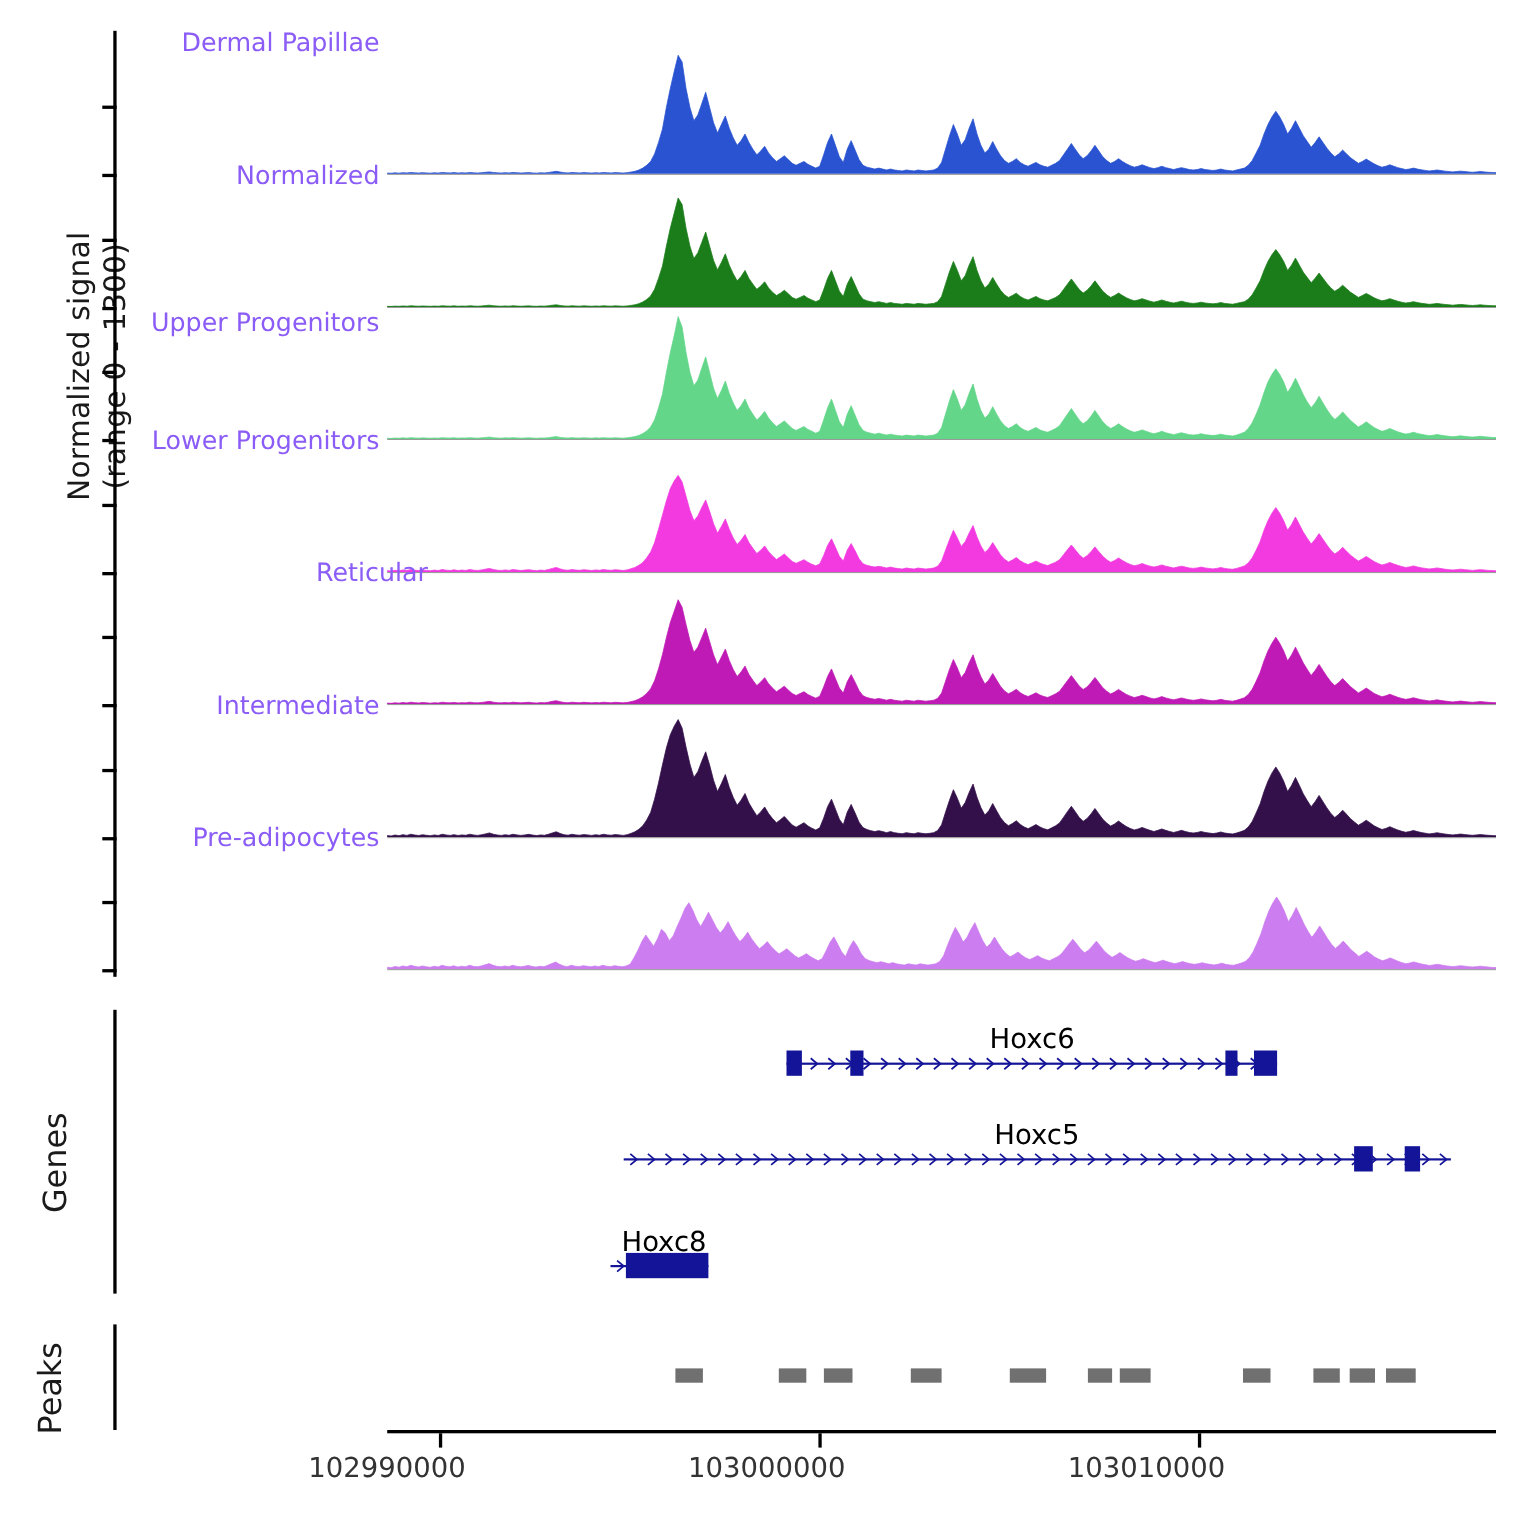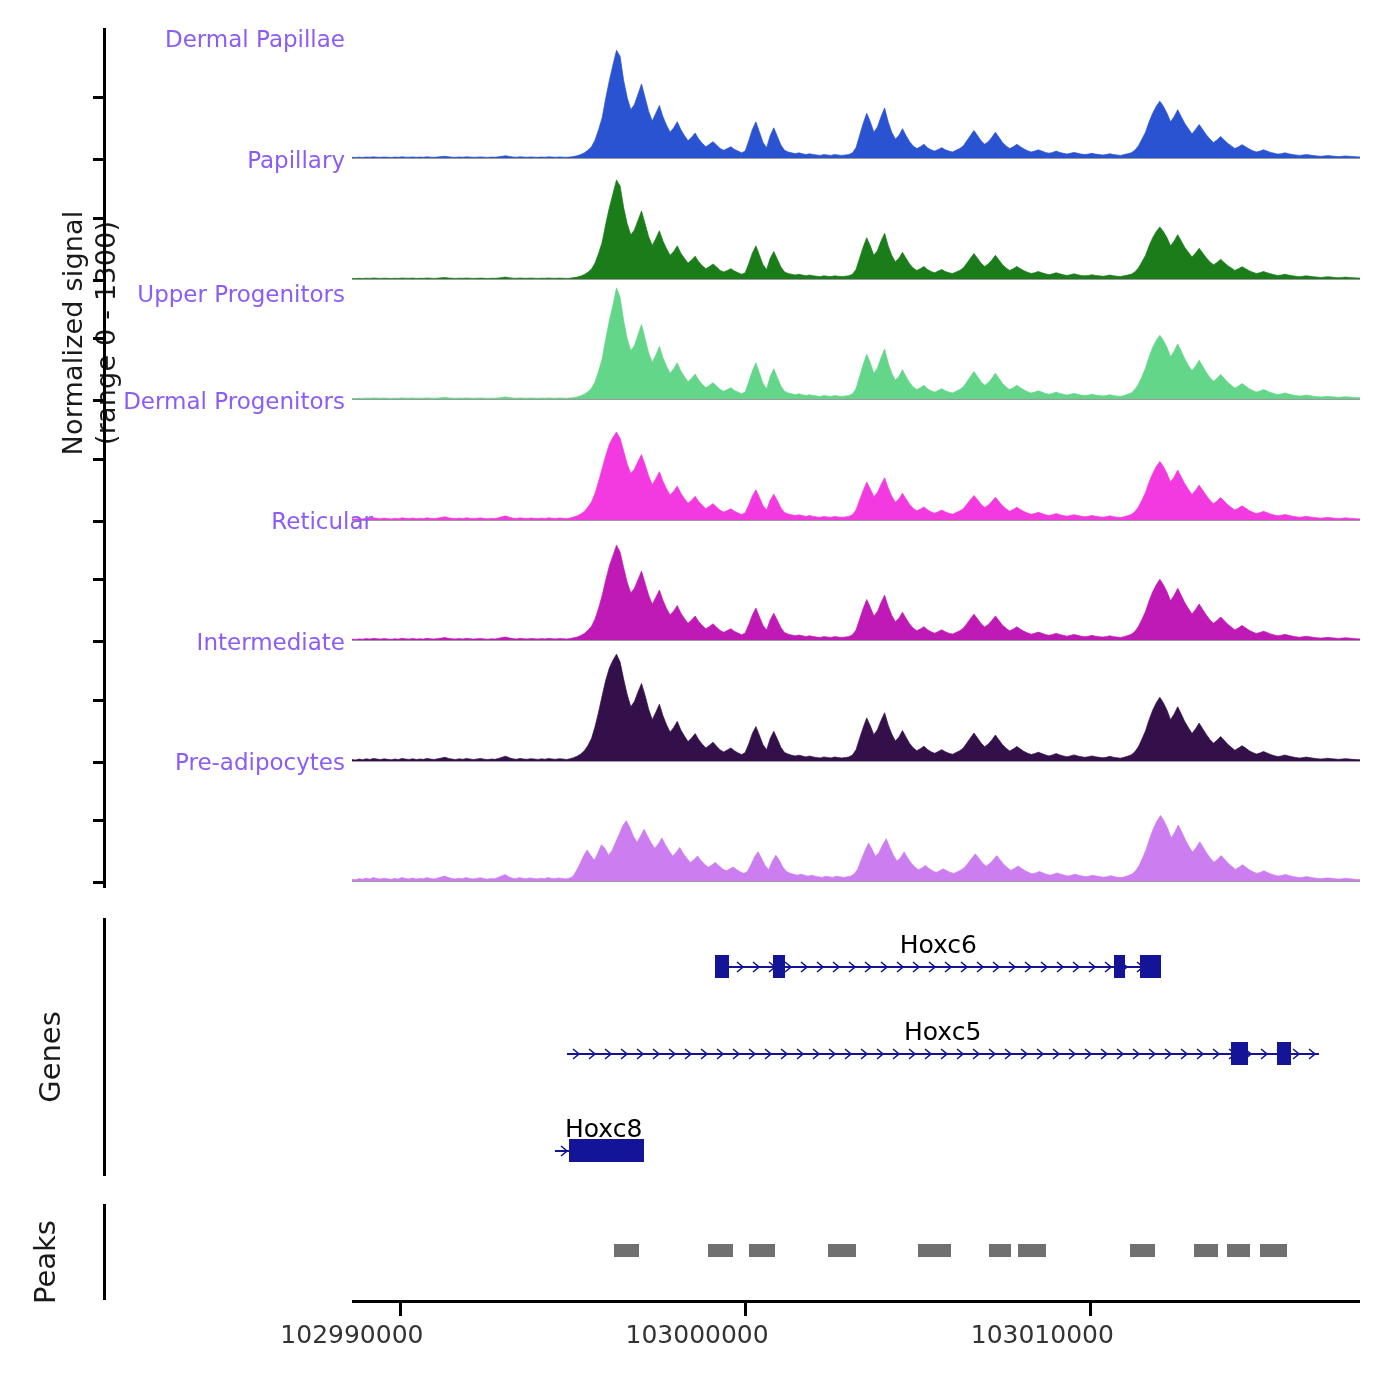--- a/index.html
+++ b/index.html
@@ -139,36 +139,36 @@
       <div class="abs tick" style="left: 93px; top: 881px;"></div>
       <div class="abs tick" style="left: 93px; top: 819px;"></div>
     </div>
 
   <div class="abs" id="tracks" style="left:0; top:0; width:1400px; height:900px;">
       <div class="abs track-label" style="left: 0px; width: 345px; top: 26px;">Dermal Papillae</div>
       <div class="abs baseline" style="left: 352px; width: 1008px; top: 158px;"></div>
       <svg class="abs track-svg" width="1008" height="112" style="left: 352px; top: 46px;">
         <path d="M 0 112 L 0.00 111.31 L 3.57 111.48 L 7.15 111.14 L 10.72 111.40 L 14.30 110.97 L 17.87 111.22 L 21.45 110.79 L 25.02 111.14 L 28.60 111.31 L 32.17 110.97 L 35.74 111.22 L 39.32 111.40 L 42.89 111.05 L 46.47 111.31 L 50.04 110.79 L 53.62 111.14 L 57.19 111.22 L 60.77 110.88 L 64.34 111.31 L 67.91 111.05 L 71.49 111.22 L 75.06 110.79 L 78.64 111.14 L 82.21 111.31 L 85.79 110.97 L 89.36 110.62 L 92.94 110.28 L 96.51 110.79 L 100.09 111.14 L 103.66 111.31 L 107.23 110.97 L 110.81 111.22 L 114.38 110.79 L 117.96 111.05 L 121.53 111.31 L 125.11 111.14 L 128.68 110.88 L 132.26 111.22 L 135.83 111.40 L 139.40 111.05 L 142.98 111.22 L 146.55 110.79 L 150.13 110.28 L 153.70 109.76 L 157.28 110.45 L 160.85 110.97 L 164.43 111.22 L 168.00 110.79 L 171.57 111.05 L 175.15 111.22 L 178.72 110.88 L 182.30 111.14 L 185.87 111.31 L 189.45 110.97 L 193.02 111.22 L 196.60 110.79 L 200.17 111.05 L 203.74 111.22 L 207.32 110.88 L 210.89 111.14 L 214.47 111.31 L 218.04 110.97 L 221.62 110.45 L 225.19 109.76 L 228.77 108.55 L 232.34 106.83 L 235.91 104.25 L 239.49 100.80 L 243.06 93.91 L 246.64 83.57 L 250.21 71.51 L 253.79 51.69 L 257.36 34.46 L 260.94 18.95 L 264.51 4.31 L 268.09 10.34 L 271.66 34.46 L 275.23 51.69 L 278.81 63.75 L 282.38 58.58 L 285.96 48.25 L 289.53 37.91 L 293.11 51.69 L 296.68 65.48 L 300.26 74.95 L 303.83 67.20 L 307.40 59.45 L 310.98 70.65 L 314.55 79.26 L 318.13 86.15 L 321.70 81.85 L 325.28 75.82 L 328.85 83.57 L 332.43 89.60 L 336.00 94.77 L 339.57 91.32 L 343.15 87.02 L 346.72 93.05 L 350.30 97.35 L 353.87 100.80 L 357.45 98.22 L 361.02 95.63 L 364.60 99.08 L 368.17 102.52 L 371.74 104.25 L 375.32 102.52 L 378.89 100.80 L 382.47 103.38 L 386.04 105.11 L 389.62 106.83 L 393.19 105.11 L 396.77 94.77 L 400.34 83.57 L 403.91 75.82 L 407.49 86.15 L 411.06 96.49 L 414.64 101.66 L 418.21 89.60 L 421.79 81.85 L 425.36 90.46 L 428.94 99.08 L 432.51 104.25 L 436.09 105.97 L 439.66 106.83 L 443.23 107.69 L 446.81 106.83 L 450.38 107.69 L 453.96 108.55 L 457.53 107.69 L 461.11 108.55 L 464.68 108.98 L 468.26 109.42 L 471.83 108.55 L 475.40 108.98 L 478.98 109.42 L 482.55 108.55 L 486.13 108.98 L 489.70 109.42 L 493.28 108.98 L 496.85 108.55 L 500.43 106.83 L 504.00 101.66 L 507.57 89.60 L 511.15 77.54 L 514.72 67.20 L 518.30 75.82 L 521.87 86.15 L 525.45 80.98 L 529.02 70.65 L 532.60 62.03 L 536.17 75.82 L 539.74 86.15 L 543.32 93.05 L 546.89 89.60 L 550.47 82.71 L 554.04 89.60 L 557.62 95.63 L 561.19 99.94 L 564.77 102.52 L 568.34 100.80 L 571.91 98.22 L 575.49 101.66 L 579.06 103.82 L 582.64 105.11 L 586.21 103.38 L 589.79 101.66 L 593.36 103.82 L 596.94 105.11 L 600.51 105.97 L 604.09 104.25 L 607.66 102.52 L 611.23 99.94 L 614.81 94.77 L 618.38 89.60 L 621.96 84.43 L 625.53 89.60 L 629.11 94.77 L 632.68 98.22 L 636.26 95.63 L 639.83 91.32 L 643.40 86.15 L 646.98 91.32 L 650.55 96.49 L 654.13 99.94 L 657.70 102.52 L 661.28 100.80 L 664.85 98.22 L 668.43 100.80 L 672.00 102.95 L 675.57 104.68 L 679.15 105.97 L 682.72 105.11 L 686.30 103.82 L 689.87 105.11 L 693.45 106.40 L 697.02 107.26 L 700.60 106.40 L 704.17 105.11 L 707.74 106.40 L 711.32 107.26 L 714.89 108.12 L 718.47 107.26 L 722.04 106.40 L 725.62 107.26 L 729.19 108.12 L 732.77 108.55 L 736.34 108.12 L 739.91 107.26 L 743.49 108.12 L 747.06 108.55 L 750.64 108.98 L 754.21 108.55 L 757.79 107.69 L 761.36 108.55 L 764.94 108.98 L 768.51 109.42 L 772.09 108.55 L 775.66 107.69 L 779.23 106.83 L 782.81 104.25 L 786.38 99.94 L 789.96 93.05 L 793.53 86.15 L 797.11 75.82 L 800.68 67.20 L 804.26 60.31 L 807.83 55.14 L 811.40 60.31 L 814.98 67.20 L 818.55 75.82 L 822.13 70.65 L 825.70 63.75 L 829.28 70.65 L 832.85 77.54 L 836.43 82.71 L 840.00 87.88 L 843.57 83.57 L 847.15 78.40 L 850.72 83.57 L 854.30 88.74 L 857.87 93.05 L 861.45 96.49 L 865.02 93.91 L 868.60 90.46 L 872.17 93.91 L 875.74 97.35 L 879.32 99.94 L 882.89 102.52 L 886.47 100.80 L 890.04 98.65 L 893.62 100.80 L 897.19 102.95 L 900.77 104.68 L 904.34 105.97 L 907.91 105.11 L 911.49 103.82 L 915.06 105.11 L 918.64 106.40 L 922.21 107.26 L 925.79 108.12 L 929.36 107.69 L 932.94 106.83 L 936.51 107.69 L 940.09 108.38 L 943.66 108.90 L 947.23 109.42 L 950.81 109.07 L 954.38 108.55 L 957.96 109.07 L 961.53 109.59 L 965.11 109.93 L 968.68 110.28 L 972.26 109.93 L 975.83 109.59 L 979.40 109.93 L 982.98 110.28 L 986.55 110.62 L 990.13 110.28 L 993.70 109.93 L 997.28 110.28 L 1000.85 110.62 L 1004.43 110.79 L 1008.00 110.97 L 1008 112 Z" fill="#2953d0" stroke="#2953d0" stroke-width="0.7"></path>
       </svg>
-      <div class="abs track-label" style="left: 0px; width: 345px; top: 146.5px;">Papillary</div>
+      <div class="abs track-label" style="left: 0px; width: 345px; top: 146.5px;">Normalized</div>
       <div class="abs baseline" style="left: 352px; width: 1008px; top: 278.5px;"></div>
       <svg class="abs track-svg" width="1008" height="112" style="left: 352px; top: 166.5px;">
         <path d="M 0 112 L 0.00 111.48 L 3.57 111.57 L 7.15 111.31 L 10.72 111.48 L 14.30 111.14 L 17.87 111.40 L 21.45 110.97 L 25.02 111.22 L 28.60 111.40 L 32.17 111.14 L 35.74 111.31 L 39.32 111.48 L 42.89 111.22 L 46.47 111.40 L 50.04 110.97 L 53.62 111.22 L 57.19 111.31 L 60.77 111.05 L 64.34 111.40 L 67.91 111.22 L 71.49 111.31 L 75.06 110.97 L 78.64 111.22 L 82.21 111.40 L 85.79 111.14 L 89.36 110.79 L 92.94 110.45 L 96.51 110.97 L 100.09 111.22 L 103.66 111.40 L 107.23 111.14 L 110.81 111.31 L 114.38 110.97 L 117.96 111.22 L 121.53 111.40 L 125.11 111.22 L 128.68 111.05 L 132.26 111.31 L 135.83 111.48 L 139.40 111.22 L 142.98 111.31 L 146.55 110.97 L 150.13 110.45 L 153.70 110.10 L 157.28 110.71 L 160.85 111.14 L 164.43 111.31 L 168.00 110.97 L 171.57 111.22 L 175.15 111.31 L 178.72 111.05 L 182.30 111.22 L 185.87 111.40 L 189.45 111.14 L 193.02 111.31 L 196.60 110.97 L 200.17 111.22 L 203.74 111.31 L 207.32 111.05 L 210.89 111.22 L 214.47 111.40 L 218.04 111.14 L 221.62 110.62 L 225.19 110.10 L 228.77 109.07 L 232.34 107.52 L 235.91 105.28 L 239.49 102.09 L 243.06 96.06 L 246.64 86.15 L 250.21 74.95 L 253.79 56.86 L 257.36 40.49 L 260.94 26.71 L 264.51 12.92 L 268.09 18.95 L 271.66 40.49 L 275.23 56.86 L 278.81 68.06 L 282.38 62.89 L 285.96 53.42 L 289.53 43.94 L 293.11 56.86 L 296.68 69.78 L 300.26 78.40 L 303.83 71.51 L 307.40 63.75 L 310.98 74.09 L 314.55 81.85 L 318.13 88.31 L 321.70 84.43 L 325.28 78.83 L 328.85 86.15 L 332.43 91.32 L 336.00 96.06 L 339.57 93.05 L 343.15 89.17 L 346.72 94.77 L 350.30 98.65 L 353.87 101.66 L 357.45 99.51 L 361.02 96.92 L 364.60 99.94 L 368.17 103.38 L 371.74 104.94 L 375.32 103.38 L 378.89 101.66 L 382.47 104.07 L 386.04 105.71 L 389.62 107.26 L 393.19 105.71 L 396.77 96.49 L 400.34 86.15 L 403.91 78.83 L 407.49 88.31 L 411.06 97.78 L 414.64 102.52 L 418.21 91.32 L 421.79 84.43 L 425.36 92.18 L 428.94 100.11 L 432.51 104.94 L 436.09 106.49 L 439.66 107.26 L 443.23 108.04 L 446.81 107.26 L 450.38 108.04 L 453.96 108.81 L 457.53 108.04 L 461.11 108.81 L 464.68 109.24 L 468.26 109.59 L 471.83 108.81 L 475.40 109.24 L 478.98 109.59 L 482.55 108.81 L 486.13 109.24 L 489.70 109.59 L 493.28 109.24 L 496.85 108.81 L 500.43 107.26 L 504.00 102.52 L 507.57 91.32 L 511.15 80.12 L 514.72 70.65 L 518.30 78.83 L 521.87 88.31 L 525.45 83.57 L 529.02 74.09 L 532.60 66.34 L 536.17 78.83 L 539.74 88.31 L 543.32 94.77 L 546.89 91.32 L 550.47 85.29 L 554.04 91.32 L 557.62 96.92 L 561.19 100.97 L 564.77 103.38 L 568.34 101.66 L 571.91 99.51 L 575.49 102.52 L 579.06 104.50 L 582.64 105.71 L 586.21 104.07 L 589.79 102.52 L 593.36 104.50 L 596.94 105.71 L 600.51 106.49 L 604.09 104.94 L 607.66 103.38 L 611.23 100.97 L 614.81 96.23 L 618.38 91.32 L 621.96 86.58 L 625.53 91.32 L 629.11 96.23 L 632.68 99.42 L 636.26 96.92 L 639.83 93.05 L 643.40 88.31 L 646.98 93.05 L 650.55 97.78 L 654.13 100.97 L 657.70 103.38 L 661.28 101.66 L 664.85 99.42 L 668.43 101.66 L 672.00 103.73 L 675.57 105.28 L 679.15 106.49 L 682.72 105.71 L 686.30 104.50 L 689.87 105.71 L 693.45 106.83 L 697.02 107.69 L 700.60 106.83 L 704.17 105.71 L 707.74 106.83 L 711.32 107.69 L 714.89 108.47 L 718.47 107.69 L 722.04 106.83 L 725.62 107.69 L 729.19 108.47 L 732.77 108.81 L 736.34 108.47 L 739.91 107.69 L 743.49 108.47 L 747.06 108.81 L 750.64 109.24 L 754.21 108.81 L 757.79 108.04 L 761.36 108.81 L 764.94 109.24 L 768.51 109.59 L 772.09 108.81 L 775.66 108.04 L 779.23 107.26 L 782.81 104.94 L 786.38 100.97 L 789.96 94.77 L 793.53 88.31 L 797.11 78.83 L 800.68 70.65 L 804.26 64.62 L 807.83 59.88 L 811.40 64.62 L 814.98 70.65 L 818.55 78.83 L 822.13 74.09 L 825.70 67.63 L 829.28 74.09 L 832.85 80.55 L 836.43 85.29 L 840.00 89.94 L 843.57 85.98 L 847.15 81.24 L 850.72 85.98 L 854.30 90.72 L 857.87 94.77 L 861.45 97.78 L 865.02 95.46 L 868.60 92.27 L 872.17 95.46 L 875.74 98.65 L 879.32 100.97 L 882.89 103.38 L 886.47 101.66 L 890.04 99.77 L 893.62 101.66 L 897.19 103.73 L 900.77 105.28 L 904.34 106.49 L 907.91 105.71 L 911.49 104.50 L 915.06 105.71 L 918.64 106.83 L 922.21 107.69 L 925.79 108.47 L 929.36 108.04 L 932.94 107.26 L 936.51 108.04 L 940.09 108.73 L 943.66 109.16 L 947.23 109.67 L 950.81 109.33 L 954.38 108.81 L 957.96 109.33 L 961.53 109.76 L 965.11 110.10 L 968.68 110.45 L 972.26 110.10 L 975.83 109.76 L 979.40 110.10 L 982.98 110.45 L 986.55 110.71 L 990.13 110.45 L 993.70 110.10 L 997.28 110.45 L 1000.85 110.71 L 1004.43 110.88 L 1008.00 111.05 L 1008 112 Z" fill="#1a7d1a" stroke="#1a7d1a" stroke-width="0.7"></path>
       </svg>
       <div class="abs track-label" style="left: 0px; width: 345px; top: 261px; margin-top: 20px;">Upper Progenitors</div>
       <div class="abs baseline" style="left: 352px; width: 1008px; top: 399px;"></div>
       <svg class="abs track-svg" width="1008" height="112" style="left: 352px; top: 287px;">
         <path d="M 0 112 L 0.00 111.40 L 3.57 111.57 L 7.15 111.22 L 10.72 111.40 L 14.30 111.05 L 17.87 111.31 L 21.45 110.88 L 25.02 111.14 L 28.60 111.31 L 32.17 111.05 L 35.74 111.22 L 39.32 111.40 L 42.89 111.14 L 46.47 111.31 L 50.04 110.88 L 53.62 111.14 L 57.19 111.22 L 60.77 110.97 L 64.34 111.31 L 67.91 111.14 L 71.49 111.22 L 75.06 110.88 L 78.64 111.14 L 82.21 111.31 L 85.79 111.05 L 89.36 110.71 L 92.94 110.36 L 96.51 110.88 L 100.09 111.14 L 103.66 111.31 L 107.23 111.05 L 110.81 111.22 L 114.38 110.88 L 117.96 111.14 L 121.53 111.31 L 125.11 111.14 L 128.68 110.97 L 132.26 111.22 L 135.83 111.40 L 139.40 111.14 L 142.98 111.22 L 146.55 110.88 L 150.13 110.36 L 153.70 109.93 L 157.28 110.62 L 160.85 111.05 L 164.43 111.22 L 168.00 110.88 L 171.57 111.14 L 175.15 111.22 L 178.72 110.97 L 182.30 111.14 L 185.87 111.31 L 189.45 111.05 L 193.02 111.22 L 196.60 110.88 L 200.17 111.14 L 203.74 111.22 L 207.32 110.97 L 210.89 111.14 L 214.47 111.31 L 218.04 111.05 L 221.62 110.54 L 225.19 109.93 L 228.77 108.81 L 232.34 107.18 L 235.91 104.76 L 239.49 101.23 L 243.06 94.77 L 246.64 84.00 L 250.21 71.51 L 253.79 51.69 L 257.36 33.60 L 260.94 18.09 L 264.51 0.86 L 268.09 10.34 L 271.66 33.60 L 275.23 51.69 L 278.81 63.75 L 282.38 58.58 L 285.96 47.82 L 289.53 37.48 L 293.11 51.69 L 296.68 65.91 L 300.26 75.38 L 303.83 68.06 L 307.40 59.45 L 310.98 70.65 L 314.55 79.26 L 318.13 86.15 L 321.70 81.85 L 325.28 75.82 L 328.85 84.00 L 332.43 89.60 L 336.00 94.77 L 339.57 91.32 L 343.15 87.02 L 346.72 93.05 L 350.30 97.35 L 353.87 100.80 L 357.45 98.22 L 361.02 95.63 L 364.60 99.08 L 368.17 102.52 L 371.74 104.25 L 375.32 102.52 L 378.89 100.80 L 382.47 103.38 L 386.04 105.11 L 389.62 106.83 L 393.19 105.11 L 396.77 94.77 L 400.34 84.00 L 403.91 75.82 L 407.49 86.15 L 411.06 96.49 L 414.64 101.66 L 418.21 89.60 L 421.79 81.85 L 425.36 90.46 L 428.94 99.08 L 432.51 104.25 L 436.09 105.97 L 439.66 106.83 L 443.23 107.69 L 446.81 106.83 L 450.38 107.69 L 453.96 108.55 L 457.53 107.69 L 461.11 108.55 L 464.68 108.98 L 468.26 109.42 L 471.83 108.55 L 475.40 108.98 L 478.98 109.42 L 482.55 108.55 L 486.13 108.98 L 489.70 109.42 L 493.28 108.98 L 496.85 108.55 L 500.43 106.83 L 504.00 101.66 L 507.57 89.60 L 511.15 77.54 L 514.72 67.20 L 518.30 75.82 L 521.87 86.15 L 525.45 80.98 L 529.02 70.65 L 532.60 62.03 L 536.17 75.82 L 539.74 86.15 L 543.32 93.05 L 546.89 89.60 L 550.47 82.71 L 554.04 89.60 L 557.62 95.63 L 561.19 99.94 L 564.77 102.52 L 568.34 100.80 L 571.91 98.22 L 575.49 101.66 L 579.06 103.82 L 582.64 105.11 L 586.21 103.38 L 589.79 101.66 L 593.36 103.82 L 596.94 105.11 L 600.51 105.97 L 604.09 104.25 L 607.66 102.52 L 611.23 99.94 L 614.81 94.77 L 618.38 89.60 L 621.96 84.43 L 625.53 89.60 L 629.11 94.77 L 632.68 98.22 L 636.26 95.63 L 639.83 91.32 L 643.40 86.15 L 646.98 91.32 L 650.55 96.49 L 654.13 99.94 L 657.70 102.52 L 661.28 100.80 L 664.85 98.22 L 668.43 100.80 L 672.00 102.95 L 675.57 104.68 L 679.15 105.97 L 682.72 105.11 L 686.30 103.82 L 689.87 105.11 L 693.45 106.40 L 697.02 107.26 L 700.60 106.40 L 704.17 105.11 L 707.74 106.40 L 711.32 107.26 L 714.89 108.12 L 718.47 107.26 L 722.04 106.40 L 725.62 107.26 L 729.19 108.12 L 732.77 108.55 L 736.34 108.12 L 739.91 107.26 L 743.49 108.12 L 747.06 108.55 L 750.64 108.98 L 754.21 108.55 L 757.79 107.69 L 761.36 108.55 L 764.94 108.98 L 768.51 109.42 L 772.09 108.55 L 775.66 107.26 L 779.23 105.97 L 782.81 102.52 L 786.38 97.35 L 789.96 89.60 L 793.53 80.98 L 797.11 69.78 L 800.68 60.31 L 804.26 53.42 L 807.83 48.25 L 811.40 53.42 L 814.98 60.31 L 818.55 69.78 L 822.13 64.18 L 825.70 56.86 L 829.28 64.18 L 832.85 71.94 L 836.43 78.40 L 840.00 83.57 L 843.57 79.26 L 847.15 73.23 L 850.72 79.26 L 854.30 85.29 L 857.87 90.46 L 861.45 94.34 L 865.02 91.32 L 868.60 87.45 L 872.17 91.32 L 875.74 95.20 L 879.32 98.22 L 882.89 101.23 L 886.47 99.08 L 890.04 96.49 L 893.62 99.08 L 897.19 101.66 L 900.77 103.56 L 904.34 105.11 L 907.91 104.07 L 911.49 102.52 L 915.06 104.07 L 918.64 105.54 L 922.21 106.66 L 925.79 107.61 L 929.36 107.00 L 932.94 105.97 L 936.51 107.00 L 940.09 107.86 L 943.66 108.47 L 947.23 109.07 L 950.81 108.64 L 954.38 108.04 L 957.96 108.64 L 961.53 109.24 L 965.11 109.67 L 968.68 110.02 L 972.26 109.67 L 975.83 109.24 L 979.40 109.67 L 982.98 110.02 L 986.55 110.36 L 990.13 110.02 L 993.70 109.67 L 997.28 110.02 L 1000.85 110.36 L 1004.43 110.62 L 1008.00 110.79 L 1008 112 Z" fill="#63d68a" stroke="#63d68a" stroke-width="0.7"></path>
       </svg>
-      <div class="abs track-label" style="left: 0px; width: 345px; top: 387.5px;">Dermal Progenitors</div>
+      <div class="abs track-label" style="left: 0px; width: 345px; top: 387.5px;">Lower Progenitors</div>
       <div class="abs baseline" style="left: 352px; width: 1008px; top: 519.5px;"></div>
       <svg class="abs track-svg" width="1008" height="112" style="left: 352px; top: 407.5px;">
         <path d="M 0 112 L 0.00 110.79 L 3.57 111.14 L 7.15 110.45 L 10.72 110.88 L 14.30 110.10 L 17.87 110.62 L 21.45 109.76 L 25.02 110.36 L 28.60 110.71 L 32.17 110.10 L 35.74 110.54 L 39.32 110.88 L 42.89 110.28 L 46.47 110.71 L 50.04 109.76 L 53.62 110.36 L 57.19 110.62 L 60.77 110.02 L 64.34 110.71 L 67.91 110.28 L 71.49 110.54 L 75.06 109.76 L 78.64 110.36 L 82.21 110.62 L 85.79 110.10 L 89.36 109.42 L 92.94 108.73 L 96.51 109.76 L 100.09 110.36 L 103.66 110.62 L 107.23 110.10 L 110.81 110.54 L 114.38 109.76 L 117.96 110.28 L 121.53 110.62 L 125.11 110.28 L 128.68 109.85 L 132.26 110.45 L 135.83 110.79 L 139.40 110.28 L 142.98 110.54 L 146.55 109.76 L 150.13 108.73 L 153.70 107.86 L 157.28 109.16 L 160.85 110.10 L 164.43 110.45 L 168.00 109.76 L 171.57 110.28 L 175.15 110.45 L 178.72 109.93 L 182.30 110.28 L 185.87 110.62 L 189.45 110.10 L 193.02 110.45 L 196.60 109.76 L 200.17 110.28 L 203.74 110.45 L 207.32 109.93 L 210.89 110.28 L 214.47 110.62 L 218.04 110.10 L 221.62 109.07 L 225.19 107.86 L 228.77 105.97 L 232.34 103.38 L 235.91 99.08 L 239.49 93.91 L 243.06 85.29 L 246.64 73.23 L 250.21 60.31 L 253.79 47.38 L 257.36 36.18 L 260.94 29.29 L 264.51 24.12 L 268.09 30.15 L 271.66 43.08 L 275.23 56.00 L 278.81 65.48 L 282.38 61.17 L 285.96 53.42 L 289.53 46.52 L 293.11 56.86 L 296.68 68.06 L 300.26 76.68 L 303.83 70.65 L 307.40 63.75 L 310.98 73.23 L 314.55 80.98 L 318.13 87.02 L 321.70 83.14 L 325.28 77.97 L 328.85 85.29 L 332.43 90.46 L 336.00 95.20 L 339.57 92.18 L 343.15 88.31 L 346.72 93.48 L 350.30 97.35 L 353.87 100.63 L 357.45 98.22 L 361.02 95.63 L 364.60 99.08 L 368.17 102.35 L 371.74 104.07 L 375.32 102.52 L 378.89 100.80 L 382.47 103.21 L 386.04 104.94 L 389.62 106.40 L 393.19 104.68 L 396.77 96.92 L 400.34 87.88 L 403.91 81.85 L 407.49 89.60 L 411.06 97.78 L 414.64 102.09 L 418.21 92.18 L 421.79 86.15 L 425.36 92.62 L 428.94 99.94 L 432.51 104.42 L 436.09 105.97 L 439.66 106.83 L 443.23 107.52 L 446.81 106.83 L 450.38 107.52 L 453.96 108.38 L 457.53 107.52 L 461.11 108.38 L 464.68 108.90 L 468.26 109.33 L 471.83 108.38 L 475.40 108.90 L 478.98 109.33 L 482.55 108.38 L 486.13 108.90 L 489.70 109.33 L 493.28 108.90 L 496.85 108.38 L 500.43 106.66 L 504.00 102.09 L 507.57 92.18 L 511.15 82.71 L 514.72 74.09 L 518.30 80.98 L 521.87 88.74 L 525.45 84.43 L 529.02 76.68 L 532.60 69.78 L 536.17 80.12 L 539.74 88.31 L 543.32 94.34 L 546.89 90.89 L 550.47 85.29 L 554.04 90.89 L 557.62 96.49 L 561.19 100.37 L 564.77 102.87 L 568.34 101.14 L 571.91 98.90 L 575.49 101.83 L 579.06 103.90 L 582.64 105.28 L 586.21 103.73 L 589.79 102.09 L 593.36 103.90 L 596.94 105.28 L 600.51 106.14 L 604.09 104.59 L 607.66 103.04 L 611.23 100.80 L 614.81 96.32 L 618.38 91.75 L 621.96 87.45 L 625.53 91.75 L 629.11 96.32 L 632.68 99.42 L 636.26 97.18 L 639.83 93.48 L 643.40 89.17 L 646.98 93.48 L 650.55 97.78 L 654.13 100.80 L 657.70 103.21 L 661.28 101.49 L 664.85 99.25 L 668.43 101.49 L 672.00 103.56 L 675.57 105.11 L 679.15 106.31 L 682.72 105.54 L 686.30 104.33 L 689.87 105.54 L 693.45 106.66 L 697.02 107.52 L 700.60 106.66 L 704.17 105.54 L 707.74 106.66 L 711.32 107.52 L 714.89 108.30 L 718.47 107.52 L 722.04 106.66 L 725.62 107.52 L 729.19 108.30 L 732.77 108.73 L 736.34 108.30 L 739.91 107.52 L 743.49 108.30 L 747.06 108.73 L 750.64 109.16 L 754.21 108.73 L 757.79 107.86 L 761.36 108.73 L 764.94 109.16 L 768.51 109.50 L 772.09 108.73 L 775.66 107.69 L 779.23 106.49 L 782.81 103.73 L 786.38 99.08 L 789.96 92.18 L 793.53 84.43 L 797.11 74.09 L 800.68 65.48 L 804.26 58.58 L 807.83 53.42 L 811.40 58.58 L 814.98 65.48 L 818.55 74.09 L 822.13 68.92 L 825.70 62.03 L 829.28 68.92 L 832.85 75.82 L 836.43 81.42 L 840.00 86.58 L 843.57 82.28 L 847.15 77.11 L 850.72 82.28 L 854.30 87.45 L 857.87 92.18 L 861.45 95.63 L 865.02 93.05 L 868.60 89.60 L 872.17 93.05 L 875.74 96.66 L 879.32 99.42 L 882.89 102.09 L 886.47 100.11 L 890.04 97.87 L 893.62 100.11 L 897.19 102.52 L 900.77 104.25 L 904.34 105.62 L 907.91 104.68 L 911.49 103.30 L 915.06 104.68 L 918.64 105.97 L 922.21 107.00 L 925.79 107.86 L 929.36 107.35 L 932.94 106.49 L 936.51 107.35 L 940.09 108.21 L 943.66 108.73 L 947.23 109.24 L 950.81 108.90 L 954.38 108.30 L 957.96 108.90 L 961.53 109.42 L 965.11 109.85 L 968.68 110.19 L 972.26 109.85 L 975.83 109.42 L 979.40 109.85 L 982.98 110.19 L 986.55 110.54 L 990.13 110.19 L 993.70 109.85 L 997.28 110.19 L 1000.85 110.54 L 1004.43 110.71 L 1008.00 110.88 L 1008 112 Z" fill="#f23ae0" stroke="#f23ae0" stroke-width="0.7"></path>
       </svg>
-      <div class="abs track-label" style="left: 0px; width: 345px; top: 508px; padding-left: 28px;">Reticular</div>
+      <div class="abs track-label" style="left: 16px; width: 345px; top: 508px; padding-left: 28px;">Reticular</div>
       <div class="abs baseline" style="left: 352px; width: 1008px; top: 640px;"></div>
       <svg class="abs track-svg" width="1008" height="112" style="left: 352px; top: 528px;">
         <path d="M 0 112 L 0.00 111.14 L 3.57 111.40 L 7.15 110.88 L 10.72 111.22 L 14.30 110.62 L 17.87 111.05 L 21.45 110.36 L 25.02 110.79 L 28.60 111.05 L 32.17 110.62 L 35.74 110.97 L 39.32 111.22 L 42.89 110.79 L 46.47 111.05 L 50.04 110.36 L 53.62 110.79 L 57.19 110.97 L 60.77 110.54 L 64.34 111.05 L 67.91 110.79 L 71.49 110.97 L 75.06 110.36 L 78.64 110.79 L 82.21 110.97 L 85.79 110.62 L 89.36 110.10 L 92.94 109.59 L 96.51 110.36 L 100.09 110.79 L 103.66 110.97 L 107.23 110.62 L 110.81 110.97 L 114.38 110.36 L 117.96 110.71 L 121.53 110.97 L 125.11 110.71 L 128.68 110.45 L 132.26 110.88 L 135.83 111.14 L 139.40 110.71 L 142.98 110.97 L 146.55 110.36 L 150.13 109.59 L 153.70 108.98 L 157.28 109.93 L 160.85 110.62 L 164.43 110.88 L 168.00 110.36 L 171.57 110.71 L 175.15 110.88 L 178.72 110.45 L 182.30 110.71 L 185.87 110.97 L 189.45 110.62 L 193.02 110.88 L 196.60 110.36 L 200.17 110.71 L 203.74 110.88 L 207.32 110.45 L 210.89 110.71 L 214.47 110.97 L 218.04 110.62 L 221.62 109.85 L 225.19 108.98 L 228.77 107.52 L 232.34 105.45 L 235.91 102.35 L 239.49 98.22 L 243.06 90.89 L 246.64 80.12 L 250.21 67.20 L 253.79 51.69 L 257.36 37.91 L 260.94 27.57 L 264.51 17.23 L 268.09 24.12 L 271.66 39.63 L 275.23 54.28 L 278.81 65.05 L 282.38 60.31 L 285.96 51.69 L 289.53 43.08 L 293.11 55.14 L 296.68 67.20 L 300.26 76.25 L 303.83 69.35 L 307.40 62.03 L 310.98 72.37 L 314.55 80.55 L 318.13 87.02 L 321.70 82.88 L 325.28 77.54 L 328.85 85.12 L 332.43 90.46 L 336.00 95.29 L 339.57 92.01 L 343.15 88.05 L 346.72 93.56 L 350.30 97.53 L 353.87 100.80 L 357.45 98.39 L 361.02 95.80 L 364.60 99.25 L 368.17 102.52 L 371.74 104.25 L 375.32 102.52 L 378.89 100.80 L 382.47 103.38 L 386.04 105.11 L 389.62 106.66 L 393.19 104.94 L 396.77 96.49 L 400.34 87.02 L 403.91 80.12 L 407.49 88.91 L 411.06 97.53 L 414.64 102.09 L 418.21 91.75 L 421.79 85.29 L 425.36 92.18 L 428.94 99.77 L 432.51 104.42 L 436.09 106.14 L 439.66 107.00 L 443.23 107.69 L 446.81 107.00 L 450.38 107.69 L 453.96 108.55 L 457.53 107.69 L 461.11 108.55 L 464.68 109.07 L 468.26 109.42 L 471.83 108.55 L 475.40 109.07 L 478.98 109.42 L 482.55 108.55 L 486.13 109.07 L 489.70 109.42 L 493.28 109.07 L 496.85 108.55 L 500.43 106.83 L 504.00 102.09 L 507.57 91.32 L 511.15 80.55 L 514.72 71.51 L 518.30 79.26 L 521.87 88.05 L 525.45 83.40 L 529.02 74.52 L 532.60 67.20 L 536.17 78.23 L 539.74 87.19 L 543.32 93.74 L 546.89 90.29 L 550.47 84.26 L 554.04 90.29 L 557.62 95.98 L 561.19 100.11 L 564.77 102.70 L 568.34 100.97 L 571.91 98.65 L 575.49 101.66 L 579.06 103.82 L 582.64 105.19 L 586.21 103.56 L 589.79 101.83 L 593.36 103.82 L 596.94 105.19 L 600.51 106.06 L 604.09 104.42 L 607.66 102.78 L 611.23 100.37 L 614.81 95.63 L 618.38 90.81 L 621.96 86.15 L 625.53 90.81 L 629.11 95.63 L 632.68 98.90 L 636.26 96.49 L 639.83 92.53 L 643.40 87.88 L 646.98 92.53 L 650.55 97.18 L 654.13 100.37 L 657.70 102.87 L 661.28 101.14 L 664.85 98.73 L 668.43 101.14 L 672.00 103.30 L 675.57 104.85 L 679.15 106.14 L 682.72 105.28 L 686.30 104.07 L 689.87 105.28 L 693.45 106.49 L 697.02 107.35 L 700.60 106.49 L 704.17 105.28 L 707.74 106.49 L 711.32 107.35 L 714.89 108.21 L 718.47 107.35 L 722.04 106.49 L 725.62 107.35 L 729.19 108.21 L 732.77 108.64 L 736.34 108.21 L 739.91 107.35 L 743.49 108.21 L 747.06 108.64 L 750.64 109.07 L 754.21 108.64 L 757.79 107.78 L 761.36 108.64 L 764.94 109.07 L 768.51 109.42 L 772.09 108.64 L 775.66 107.52 L 779.23 106.31 L 782.81 103.38 L 786.38 98.56 L 789.96 91.32 L 793.53 83.40 L 797.11 72.80 L 800.68 63.75 L 804.26 56.86 L 807.83 51.26 L 811.40 56.86 L 814.98 63.75 L 818.55 72.80 L 822.13 67.37 L 825.70 60.31 L 829.28 67.37 L 832.85 74.78 L 836.43 80.55 L 840.00 85.98 L 843.57 81.50 L 847.15 75.99 L 850.72 81.50 L 854.30 87.02 L 857.87 91.75 L 861.45 95.29 L 865.02 92.53 L 868.60 88.91 L 872.17 92.53 L 875.74 96.23 L 879.32 99.08 L 882.89 101.92 L 886.47 99.85 L 890.04 97.53 L 893.62 99.85 L 897.19 102.35 L 900.77 104.07 L 904.34 105.45 L 907.91 104.50 L 911.49 103.13 L 915.06 104.50 L 918.64 105.88 L 922.21 106.92 L 925.79 107.78 L 929.36 107.26 L 932.94 106.31 L 936.51 107.26 L 940.09 108.12 L 943.66 108.64 L 947.23 109.24 L 950.81 108.81 L 954.38 108.21 L 957.96 108.81 L 961.53 109.33 L 965.11 109.76 L 968.68 110.10 L 972.26 109.76 L 975.83 109.33 L 979.40 109.76 L 982.98 110.10 L 986.55 110.45 L 990.13 110.10 L 993.70 109.76 L 997.28 110.10 L 1000.85 110.45 L 1004.43 110.71 L 1008.00 110.88 L 1008 112 Z" fill="#bf1ab5" stroke="#bf1ab5" stroke-width="0.7"></path>
       </svg>
       <div class="abs track-label" style="left: 0px; width: 345px; top: 628.5px;">Intermediate</div>
       <div class="abs baseline" style="left: 352px; width: 1008px; top: 760.5px;"></div>
       <svg class="abs track-svg" width="1008" height="112" style="left: 352px; top: 648.5px;">
         <path d="M 0 112 L 0.00 110.62 L 3.57 110.97 L 7.15 110.10 L 10.72 110.71 L 14.30 109.76 L 17.87 110.45 L 21.45 109.42 L 25.02 110.10 L 28.60 110.54 L 32.17 109.85 L 35.74 110.36 L 39.32 110.71 L 42.89 110.02 L 46.47 110.54 L 50.04 109.42 L 53.62 110.10 L 57.19 110.45 L 60.77 109.76 L 64.34 110.54 L 67.91 110.02 L 71.49 110.36 L 75.06 109.42 L 78.64 110.10 L 82.21 110.45 L 85.79 109.85 L 89.36 109.07 L 92.94 108.21 L 96.51 109.42 L 100.09 110.10 L 103.66 110.45 L 107.23 109.85 L 110.81 110.36 L 114.38 109.42 L 117.96 110.02 L 121.53 110.45 L 125.11 110.02 L 128.68 109.50 L 132.26 110.19 L 135.83 110.62 L 139.40 110.02 L 142.98 110.36 L 146.55 109.42 L 150.13 108.21 L 153.70 107.18 L 157.28 108.73 L 160.85 109.85 L 164.43 110.28 L 168.00 109.42 L 171.57 110.02 L 175.15 110.28 L 178.72 109.67 L 182.30 110.02 L 185.87 110.45 L 189.45 109.85 L 193.02 110.28 L 196.60 109.42 L 200.17 110.02 L 203.74 110.28 L 207.32 109.67 L 210.89 110.02 L 214.47 110.45 L 218.04 109.85 L 221.62 108.64 L 225.19 107.18 L 228.77 104.94 L 232.34 101.66 L 235.91 96.49 L 239.49 89.60 L 243.06 77.54 L 246.64 62.89 L 250.21 46.52 L 253.79 31.02 L 257.36 18.95 L 260.94 11.20 L 264.51 5.17 L 268.09 12.92 L 271.66 30.15 L 275.23 45.66 L 278.81 57.72 L 282.38 52.55 L 285.96 43.08 L 289.53 34.46 L 293.11 46.52 L 296.68 60.31 L 300.26 70.65 L 303.83 63.32 L 307.40 55.14 L 310.98 66.77 L 314.55 75.82 L 318.13 83.14 L 321.70 78.40 L 325.28 72.37 L 328.85 80.98 L 332.43 87.02 L 336.00 92.62 L 339.57 89.08 L 343.15 84.60 L 346.72 90.63 L 350.30 95.20 L 353.87 98.90 L 357.45 96.15 L 361.02 93.22 L 364.60 97.18 L 368.17 100.97 L 371.74 102.95 L 375.32 100.97 L 378.89 98.90 L 382.47 101.83 L 386.04 103.90 L 389.62 105.62 L 393.19 103.56 L 396.77 94.77 L 400.34 84.43 L 403.91 77.54 L 407.49 86.58 L 411.06 95.80 L 414.64 100.80 L 418.21 89.43 L 421.79 82.28 L 425.36 90.03 L 428.94 98.39 L 432.51 103.38 L 436.09 105.11 L 439.66 106.14 L 443.23 107.00 L 446.81 106.14 L 450.38 107.00 L 453.96 107.95 L 457.53 107.00 L 461.11 107.95 L 464.68 108.55 L 468.26 108.98 L 471.83 107.95 L 475.40 108.55 L 478.98 108.98 L 482.55 107.95 L 486.13 108.55 L 489.70 108.98 L 493.28 108.55 L 496.85 107.95 L 500.43 105.97 L 504.00 100.80 L 507.57 89.43 L 511.15 78.57 L 514.72 68.92 L 518.30 76.68 L 521.87 85.72 L 525.45 80.55 L 529.02 71.51 L 532.60 63.75 L 536.17 75.82 L 539.74 85.12 L 543.32 92.01 L 546.89 88.14 L 550.47 81.50 L 554.04 88.14 L 557.62 94.42 L 561.19 98.82 L 564.77 101.66 L 568.34 99.68 L 571.91 97.18 L 575.49 100.46 L 579.06 102.78 L 582.64 104.33 L 586.21 102.52 L 589.79 100.63 L 593.36 102.78 L 596.94 104.33 L 600.51 105.37 L 604.09 103.56 L 607.66 101.75 L 611.23 99.08 L 614.81 94.08 L 618.38 88.91 L 621.96 84.00 L 625.53 88.91 L 629.11 94.08 L 632.68 97.70 L 636.26 95.11 L 639.83 90.89 L 643.40 85.98 L 646.98 90.89 L 650.55 95.80 L 654.13 99.25 L 657.70 102.01 L 661.28 100.02 L 664.85 97.44 L 668.43 100.02 L 672.00 102.44 L 675.57 104.16 L 679.15 105.54 L 682.72 104.59 L 686.30 103.21 L 689.87 104.59 L 693.45 105.88 L 697.02 106.92 L 700.60 105.88 L 704.17 104.59 L 707.74 105.88 L 711.32 106.92 L 714.89 107.78 L 718.47 106.92 L 722.04 105.88 L 725.62 106.92 L 729.19 107.78 L 732.77 108.30 L 736.34 107.78 L 739.91 106.92 L 743.49 107.78 L 747.06 108.30 L 750.64 108.81 L 754.21 108.30 L 757.79 107.35 L 761.36 108.30 L 764.94 108.81 L 768.51 109.16 L 772.09 108.30 L 775.66 107.18 L 779.23 105.88 L 782.81 102.87 L 786.38 97.78 L 789.96 90.03 L 793.53 81.85 L 797.11 70.65 L 800.68 61.17 L 804.26 53.85 L 807.83 48.25 L 811.40 53.85 L 814.98 61.17 L 818.55 70.65 L 822.13 65.05 L 825.70 57.72 L 829.28 65.05 L 832.85 72.80 L 836.43 78.83 L 840.00 84.43 L 843.57 79.78 L 847.15 74.09 L 850.72 79.78 L 854.30 85.46 L 857.87 90.46 L 861.45 94.25 L 865.02 91.32 L 868.60 87.53 L 872.17 91.32 L 875.74 95.29 L 879.32 98.30 L 882.89 101.23 L 886.47 99.08 L 890.04 96.66 L 893.62 99.08 L 897.19 101.75 L 900.77 103.56 L 904.34 105.11 L 907.91 104.07 L 911.49 102.52 L 915.06 104.07 L 918.64 105.54 L 922.21 106.66 L 925.79 107.61 L 929.36 107.00 L 932.94 105.97 L 936.51 107.00 L 940.09 107.86 L 943.66 108.47 L 947.23 109.07 L 950.81 108.64 L 954.38 108.04 L 957.96 108.64 L 961.53 109.24 L 965.11 109.67 L 968.68 110.02 L 972.26 109.67 L 975.83 109.24 L 979.40 109.67 L 982.98 110.02 L 986.55 110.36 L 990.13 110.02 L 993.70 109.67 L 997.28 110.02 L 1000.85 110.36 L 1004.43 110.62 L 1008.00 110.79 L 1008 112 Z" fill="#33104a" stroke="#33104a" stroke-width="0.7"></path>
       </svg>
       <div class="abs track-label" style="left: 0px; width: 345px; top: 749px;">Pre-adipocytes</div>

